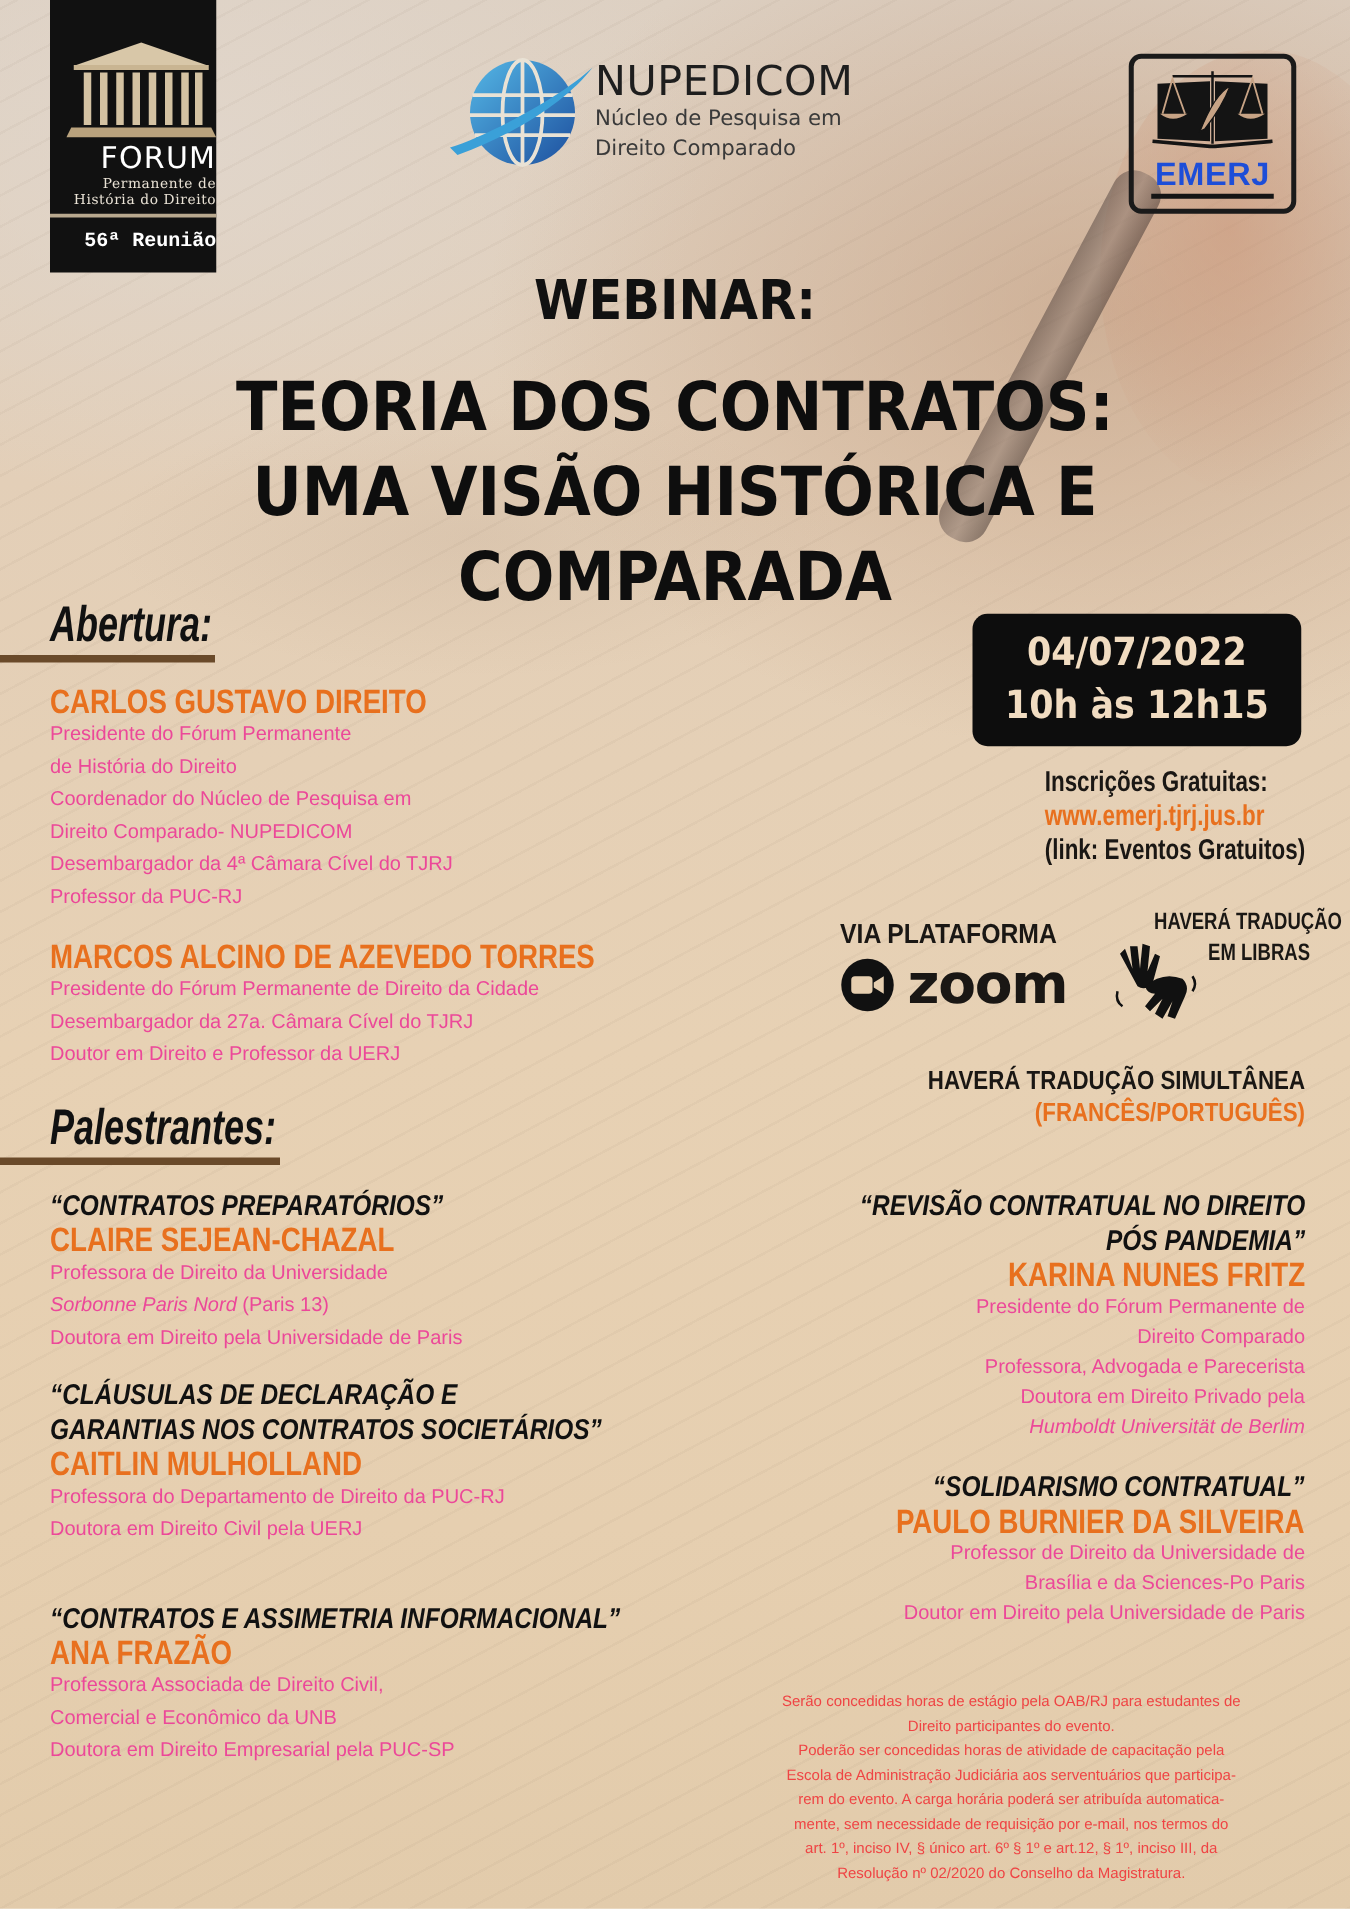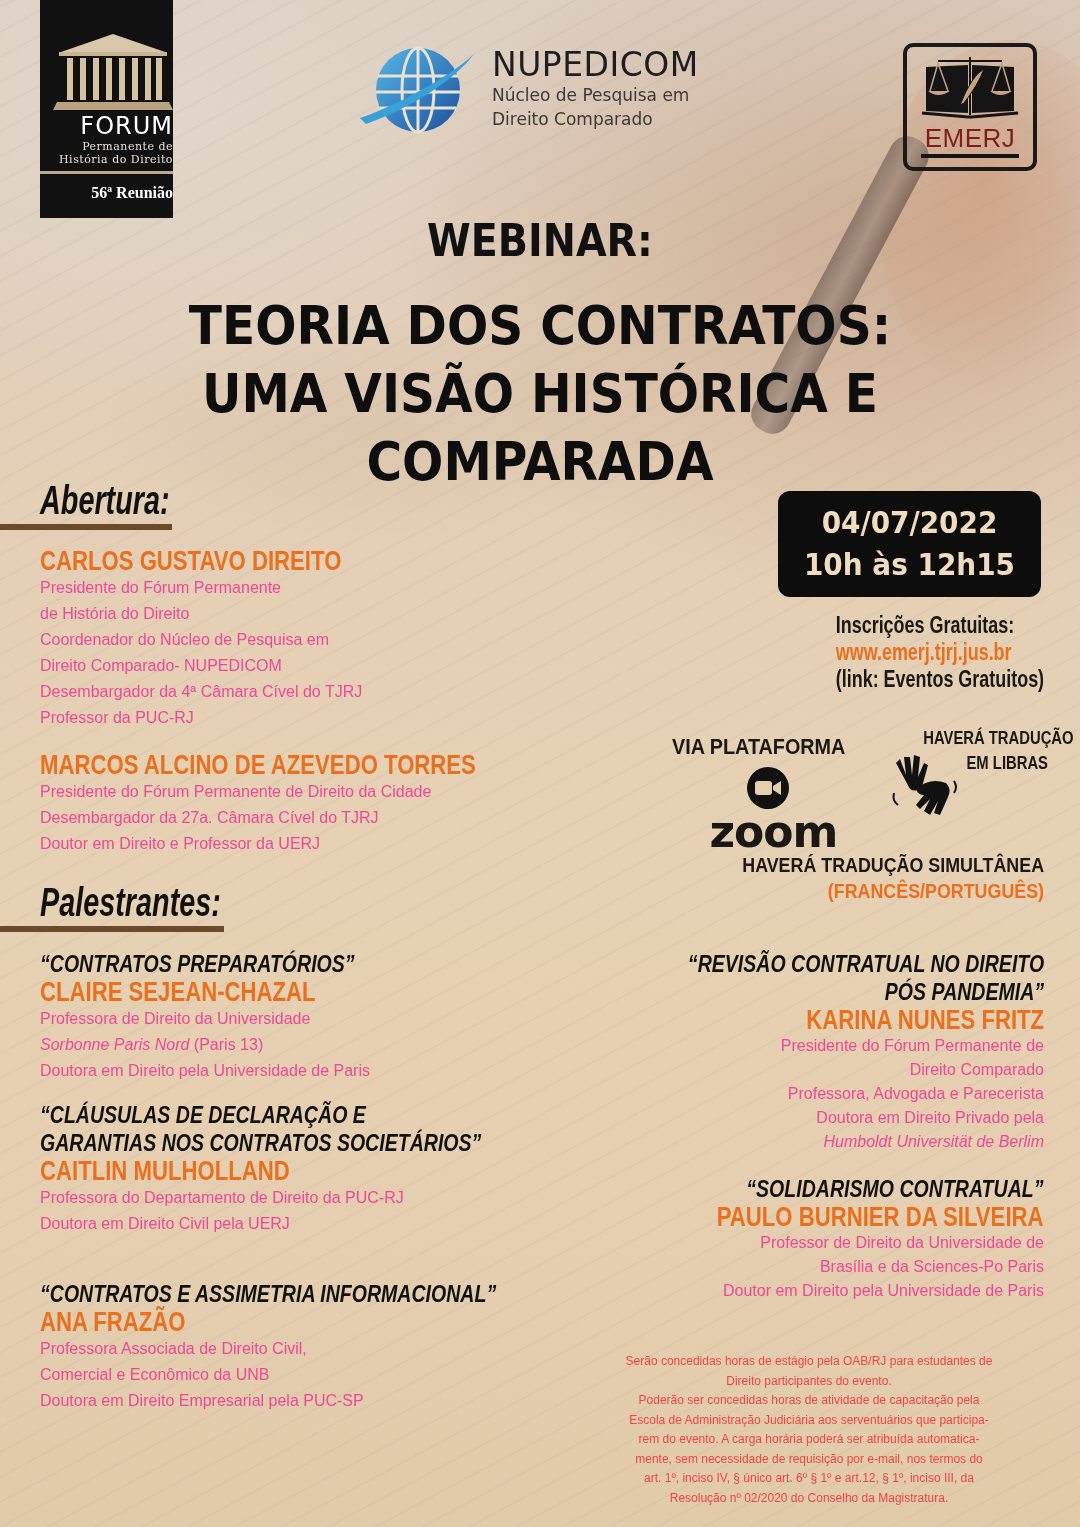--- a/index.html
+++ b/index.html
@@ -32,36 +32,36 @@
 
   
   .forum-logo {
     position: absolute; left: 40px; top: 0; width: 133px; height: 218px;
     background: #111; color: #fff; text-align: right;
   }
   .forum-logo .temple { margin-top: 30px; height: 80px; position: relative; }
   .forum-logo .forum-word { font-family: "DejaVu Sans", sans-serif; font-size: 24px; letter-spacing: 1px; margin-top: 2px; }
   .forum-logo .forum-sub { font-family: "DejaVu Serif", serif; font-size: 11px; line-height: 13px; letter-spacing: 0.5px; color: #e9e2d5; }
   .forum-logo .forum-divider { height: 3px; background: #b9a98f; margin: 5px 0 6px 0; }
-  .forum-logo .meeting { font-family: Liberation Serif, serif; font-size: 16px; font-weight: bold; line-height: 26px; }
+  .forum-logo .meeting { font-family: Liberation Mono, monospace; font-size: 16px; font-weight: bold; line-height: 26px; }
 
   
   .nupedicom { position: absolute; left: 356px; top: 40px; display: flex; align-items: center; }
   .nupedicom .globe { width: 120px; height: 98px; }
-  .nupedicom .nup-text { margin-left: 16px; }
+  .nupedicom .nup-text { margin-left: 0; }
   .nupedicom .nup-title { font-family: "DejaVu Sans", sans-serif; font-size: 33px; line-height: 36px; color: #1e1e1e; letter-spacing: 0.5px; }
   .nupedicom .nup-sub { font-family: "DejaVu Sans", sans-serif; font-size: 17px; line-height: 24px; color: #3a3a3a; }
 
   
   .emerj {
     position: absolute; left: 903px; top: 43px; width: 134px; height: 128px;
     border: 4px solid #1a1a1a; border-radius: 10px; text-align: center;
   }
   .emerj svg { margin-top: 8px; }
-  .emerj .emerj-word { font-family: "Liberation Sans", sans-serif; font-weight: normal; font-size: 26px; letter-spacing: 0.5px; color: #7f1d1d; line-height: 26px; }
+  .emerj .emerj-word { font-family: "Liberation Sans", sans-serif; font-weight: bold; font-size: 26px; letter-spacing: 0.5px; color: #1d4ed8; line-height: 26px; }
   .emerj .emerj-rule { height: 4px; background: #151515; margin: 3px 14px 0 14px; }
 
   
   .webinar { position: absolute; top: 215px; left: 0; width: 1080px; text-align: center;
     font-family: "DejaVu Sans", sans-serif; font-weight: bold; font-size: 44px; color: #111; transform: scaleX(0.9); }
   .main-title { position: absolute; top: 292px; left: 0; width: 1080px; text-align: center;
     font-family: "DejaVu Sans", sans-serif; font-weight: bold; font-size: 54px; line-height: 68px; color: #0e0e0e; transform: scaleX(0.9); }
 
   
   .section-head { position: absolute; left: 0; font-style: italic; }
@@ -86,21 +86,21 @@
     font-family: "DejaVu Sans", sans-serif; font-weight: bold; font-size: 31px; line-height: 42px; padding-top: 10px; margin-top: 19px; }
   .datebox span { display: block; transform: scaleX(0.9); }
 
   .inscricoes { position: absolute; right: 36px; top: 612px; text-align: left;
     font-family: "Liberation Sans", sans-serif; font-weight: bold; font-size: 23px; line-height: 27px; }
   .inscricoes div { transform: scaleX(0.78); transform-origin: right; white-space: nowrap; }
   .inscricoes .url { color: #e8701e; }
 
   .platform { position: absolute; left: 672px; top: 734px; }
   .platform .via { font-family: "Liberation Sans", sans-serif; font-weight: bold; font-size: 22px; transform: scaleX(0.9); transform-origin: left; white-space: nowrap; }
-  .platform .zoom-row { display: flex; align-items: center; margin-top: 6px; flex-direction: column; }
+  .platform .zoom-row { display: flex; align-items: center; margin-top: 6px; }
   .platform .zoom-word { font-family: "DejaVu Sans", sans-serif; font-weight: bold; font-size: 44px; letter-spacing: -1px; margin-left: 10px; line-height: 44px; }
 
   .libras { position: absolute; left: 888px; top: 725px; width: 160px; }
   .libras .libras-text { font-family: "Liberation Sans", sans-serif; font-weight: bold; font-size: 19px; line-height: 25px; text-align: right;
     transform: scaleX(0.78); transform-origin: right; white-space: nowrap; }
   .libras svg { position: absolute; left: 2px; top: 28px; }
 
   .simultanea { position: absolute; right: 36px; top: 852px; text-align: right;
     font-family: "Liberation Sans", sans-serif; font-weight: bold; font-size: 21px; line-height: 26px; }
   .simultanea div { transform: scaleX(0.85); transform-origin: right; white-space: nowrap; }

